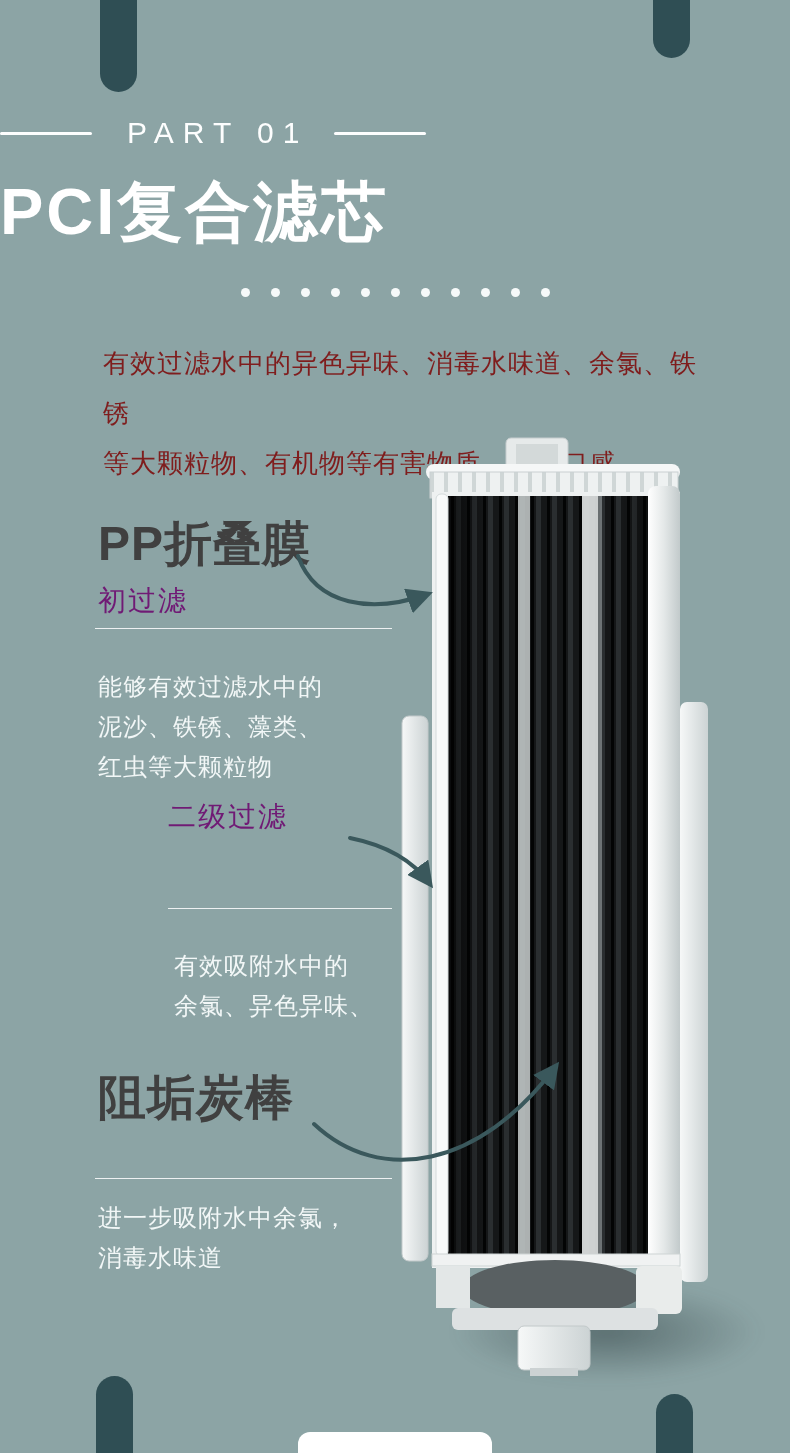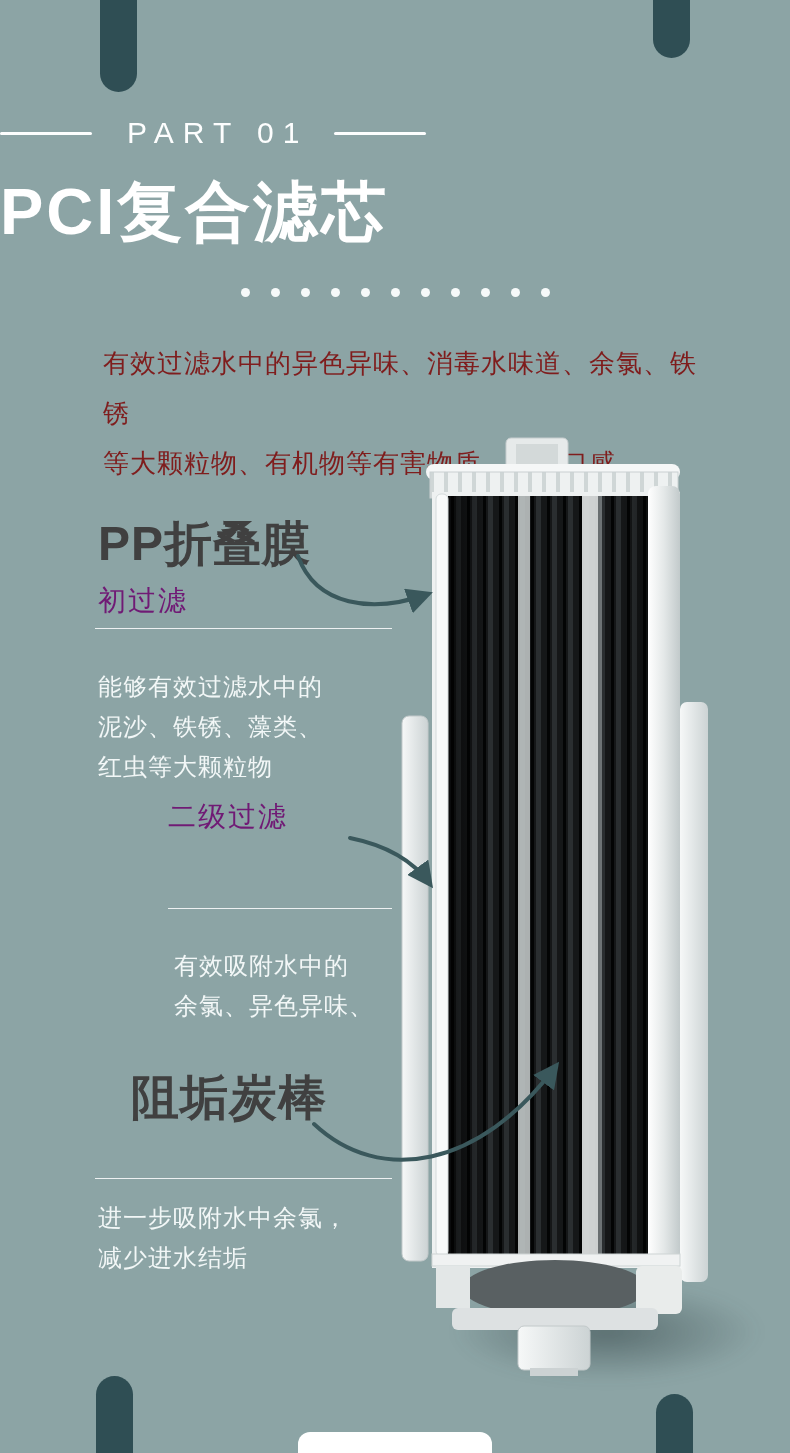--- a/index.html
+++ b/index.html
@@ -63,21 +63,21 @@
   .arrows {
     position: absolute; left: 0; top: 0; width: 790px; height: 1453px;
     z-index: 5; pointer-events: none;
   }
   
   .annotation { position: absolute; z-index: 4; }
   .annotation-title { font-size: 48px; font-weight: 700; color: #404040; letter-spacing: 1px; }
   .annotation-subtitle { font-size: 28px; color: #701a75; margin-top: 6px; letter-spacing: 2px; }
   .ann-1 { left: 98px;  top: 512px; }
   .ann-2 { left: 168px; top: 792px; }
-  .ann-3 { left: 98px;  top: 1066px; margin-left: 33px; }
+  .ann-3 { left: 98px;  top: 1066px; }
   .divider { position: absolute; height: 1px; background: rgba(255,255,255,0.85); z-index: 4; }
   .div-1 { left: 95px;  top: 628px;  width: 297px; }
   .div-2 { left: 168px; top: 908px;  width: 224px; }
   .div-3 { left: 95px;  top: 1178px; width: 297px; }
   .annotation-desc { position: absolute; z-index: 4; font-size: 24px; line-height: 40px; color: #f2f7f7; letter-spacing: 1px; }
   .desc-1 { left: 98px;  top: 648px; margin-top: 19px; }
   .desc-2 { left: 174px; top: 946px; }
   .desc-3 { left: 98px;  top: 1198px; }
 </style>
 </head>
@@ -195,21 +195,21 @@
     <div>有效吸附水中的</div>
     <div>余氯、异色异味、</div>
   </div>
 
   <div class="annotation ann-3">
     <div class="annotation-title">阻垢炭棒</div>
   </div>
   <div class="divider div-3"></div>
   <div class="annotation-desc desc-3">
     <div>进一步吸附水中余氯，</div>
-    <div>减少进水结垢</div>
+    <div>消毒水味道</div>
   </div>
 
   <svg class="arrows" viewBox="0 0 790 1453" aria-hidden="true">
     <defs>
       <marker id="ah" viewBox="0 0 10 10" refX="8" refY="5" markerWidth="6.5" markerHeight="6.5" orient="auto">
         <path d="M0,0 L10,5 L0,10 z" fill="#3a585c"></path>
       </marker>
     </defs>
     <path d="M298,556 C316,606 372,614 428,594" fill="none" stroke="#3a585c" stroke-width="4" stroke-linecap="round" marker-end="url(#ah)"></path>
     <path d="M350,838 C390,846 414,862 430,884" fill="none" stroke="#3a585c" stroke-width="4" stroke-linecap="round" marker-end="url(#ah)"></path>

